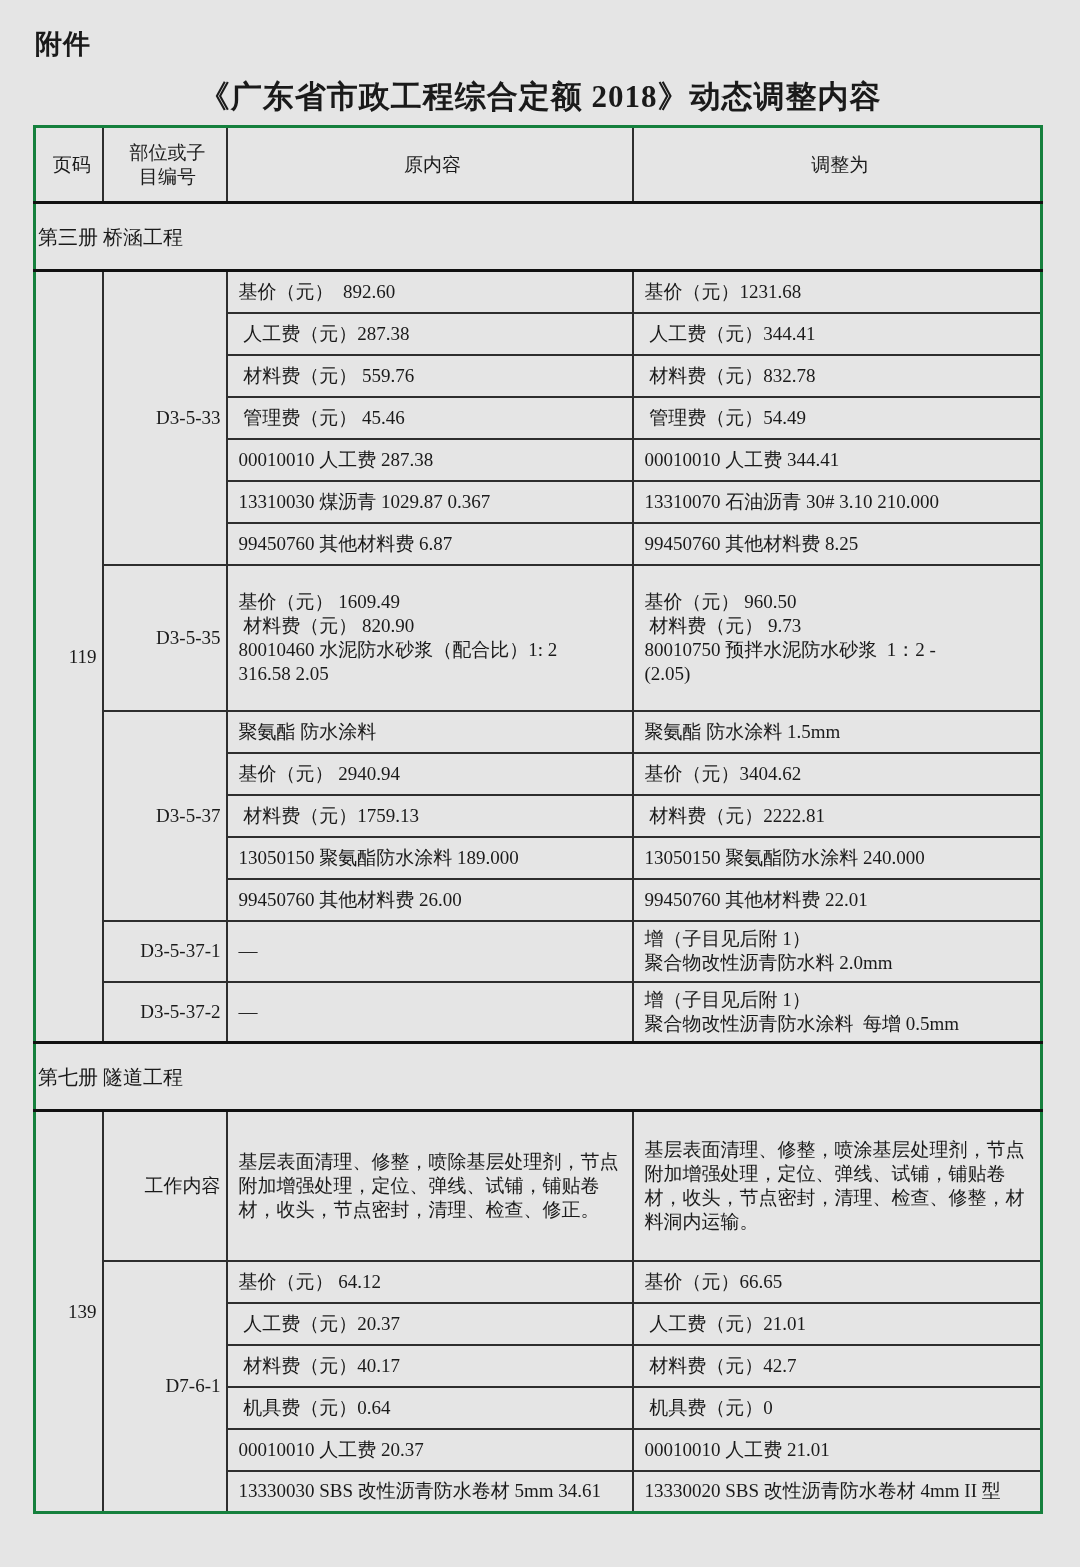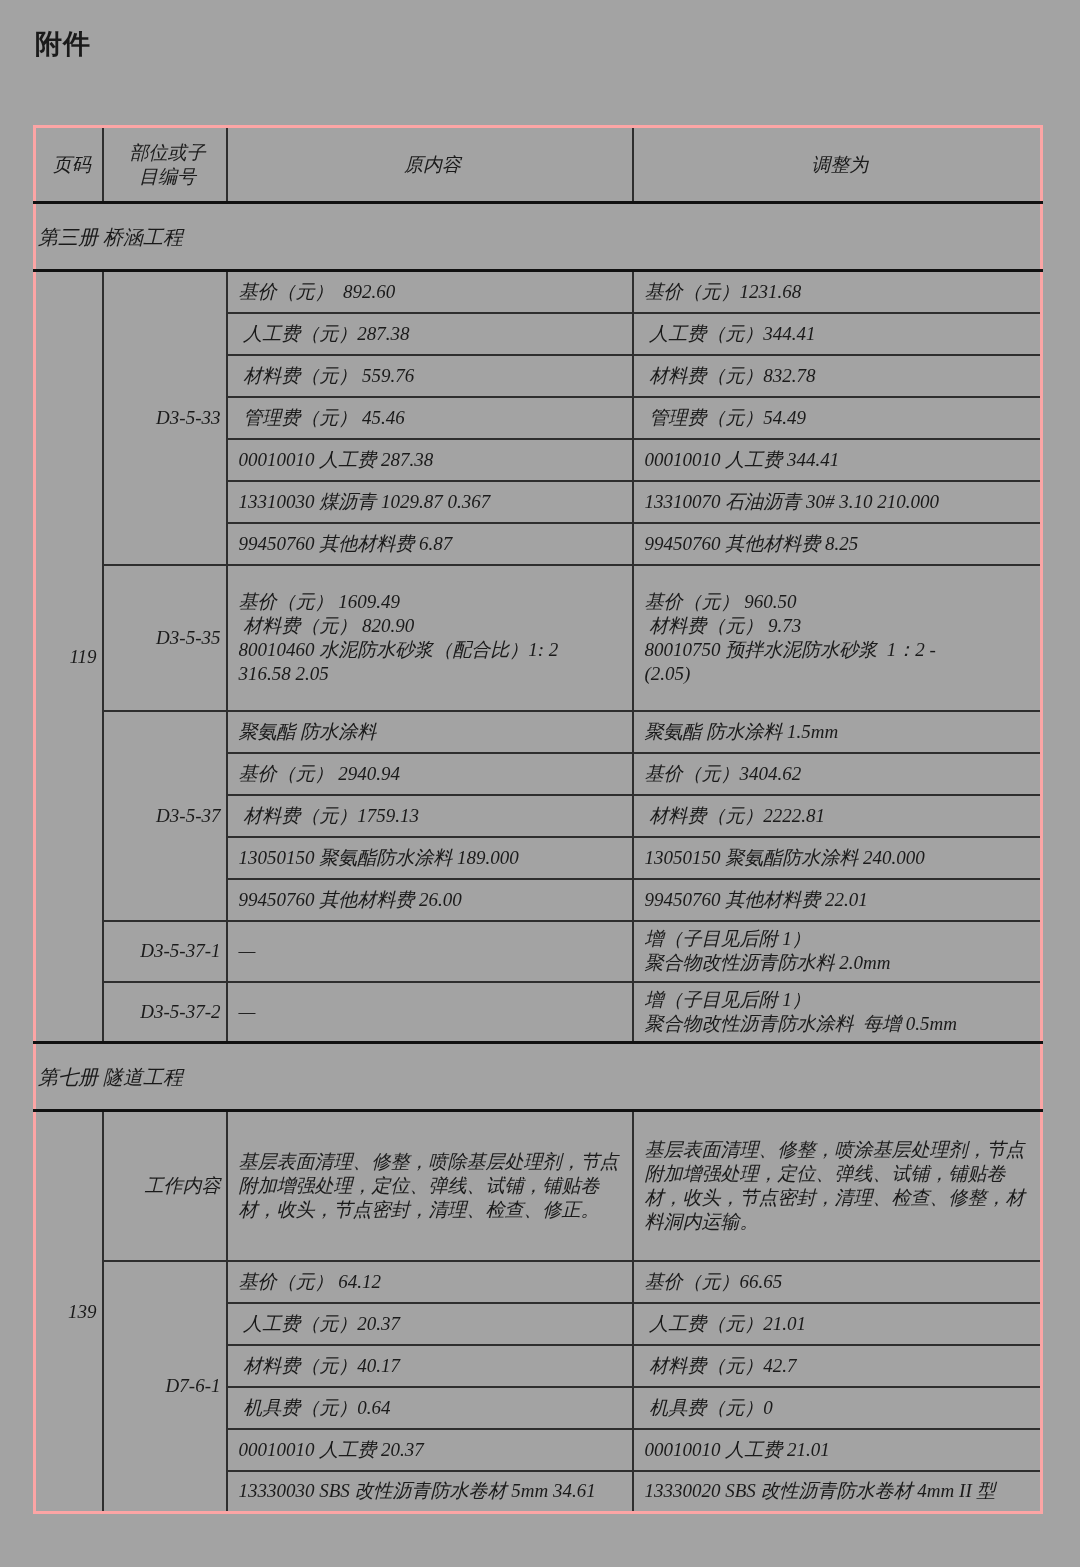--- a/index.html
+++ b/index.html
@@ -6,21 +6,21 @@
     margin: 0;
     padding: 0;
     background: #ffffff;
     color: #1a1a1a;
     font-family: "Liberation Serif", "DejaVu Serif", serif;
   }
   .page {
     position: relative;
     width: 1080px;
     height: 1567px;
-    background: #a3a3a3;
+    background: #e5e5e5;
     overflow: hidden;
   }
   .attachment {
     position: absolute;
     top: 26px;
     left: 35px;
     font-family: "Liberation Sans", "DejaVu Sans", sans-serif;
     font-weight: bold;
     font-size: 27px;
     letter-spacing: 1px;
@@ -47,21 +47,21 @@
     border: 2px solid #2e2e2e;
     font-size: 19px;
     font-weight: normal;
     vertical-align: middle;
     white-space: pre-wrap;
     word-break: break-all;
     overflow: hidden;
     padding: 2px 5px 2px 11px;
     line-height: 24px;
   }
-  table.quota { border: 3px solid #fca5a5; font-style: italic; }
+  table.quota { border: 3px solid #15803d; }
   thead th {
     font-weight: bold;
     text-align: center;
     padding: 2px 4px;
     line-height: 30px;
     border-bottom-width: 3px;
   }
   tr.section-row td {
     text-align: left;
     font-size: 20px;
@@ -86,20 +86,21 @@
   tr.rh-two   { height: 61px; }
   tr.rh-work  { height: 150px; }
 </style>
 </head>
 <body>
 
 <div class="page">
 
   <div class="attachment">附件</div>
 
+  <div class="doc-title">《广东省市政工程综合定额 2018》动态调整内容</div>
 
   <table class="quota">
     <colgroup>
       <col style="width:68px">
       <col style="width:124px">
       <col style="width:406px">
       <col style="width:409px">
     </colgroup>
     <thead>
       <tr class="rh-hdr">

